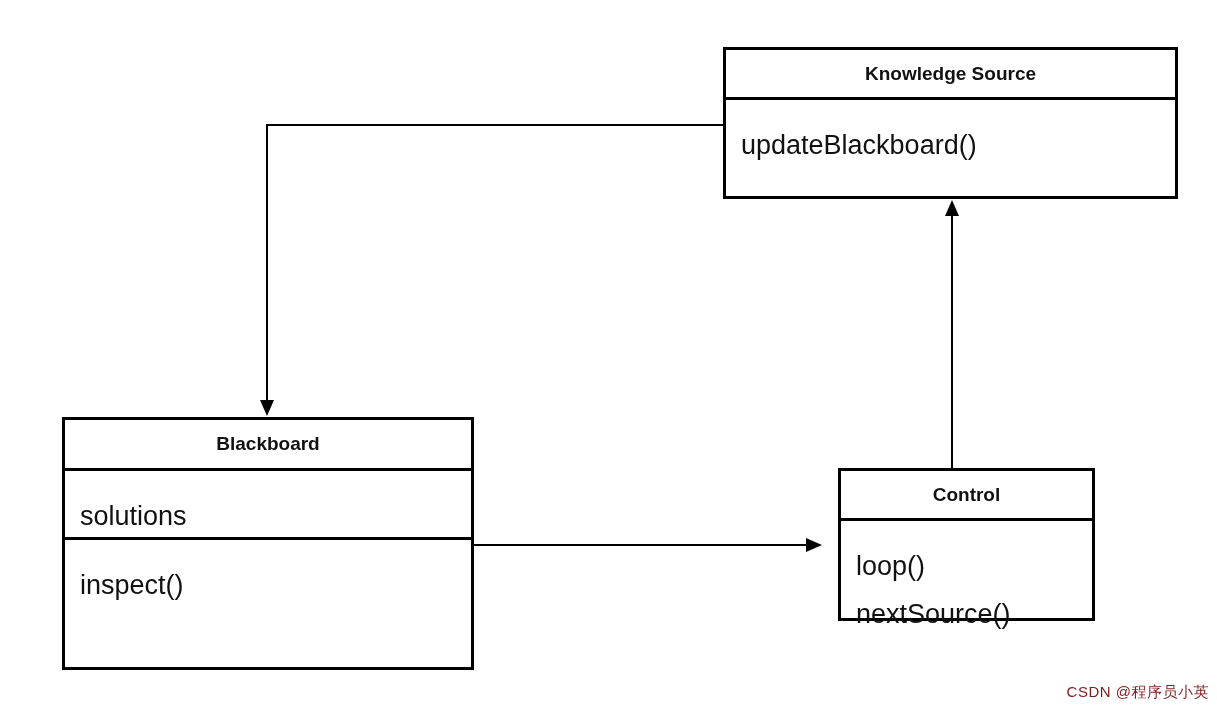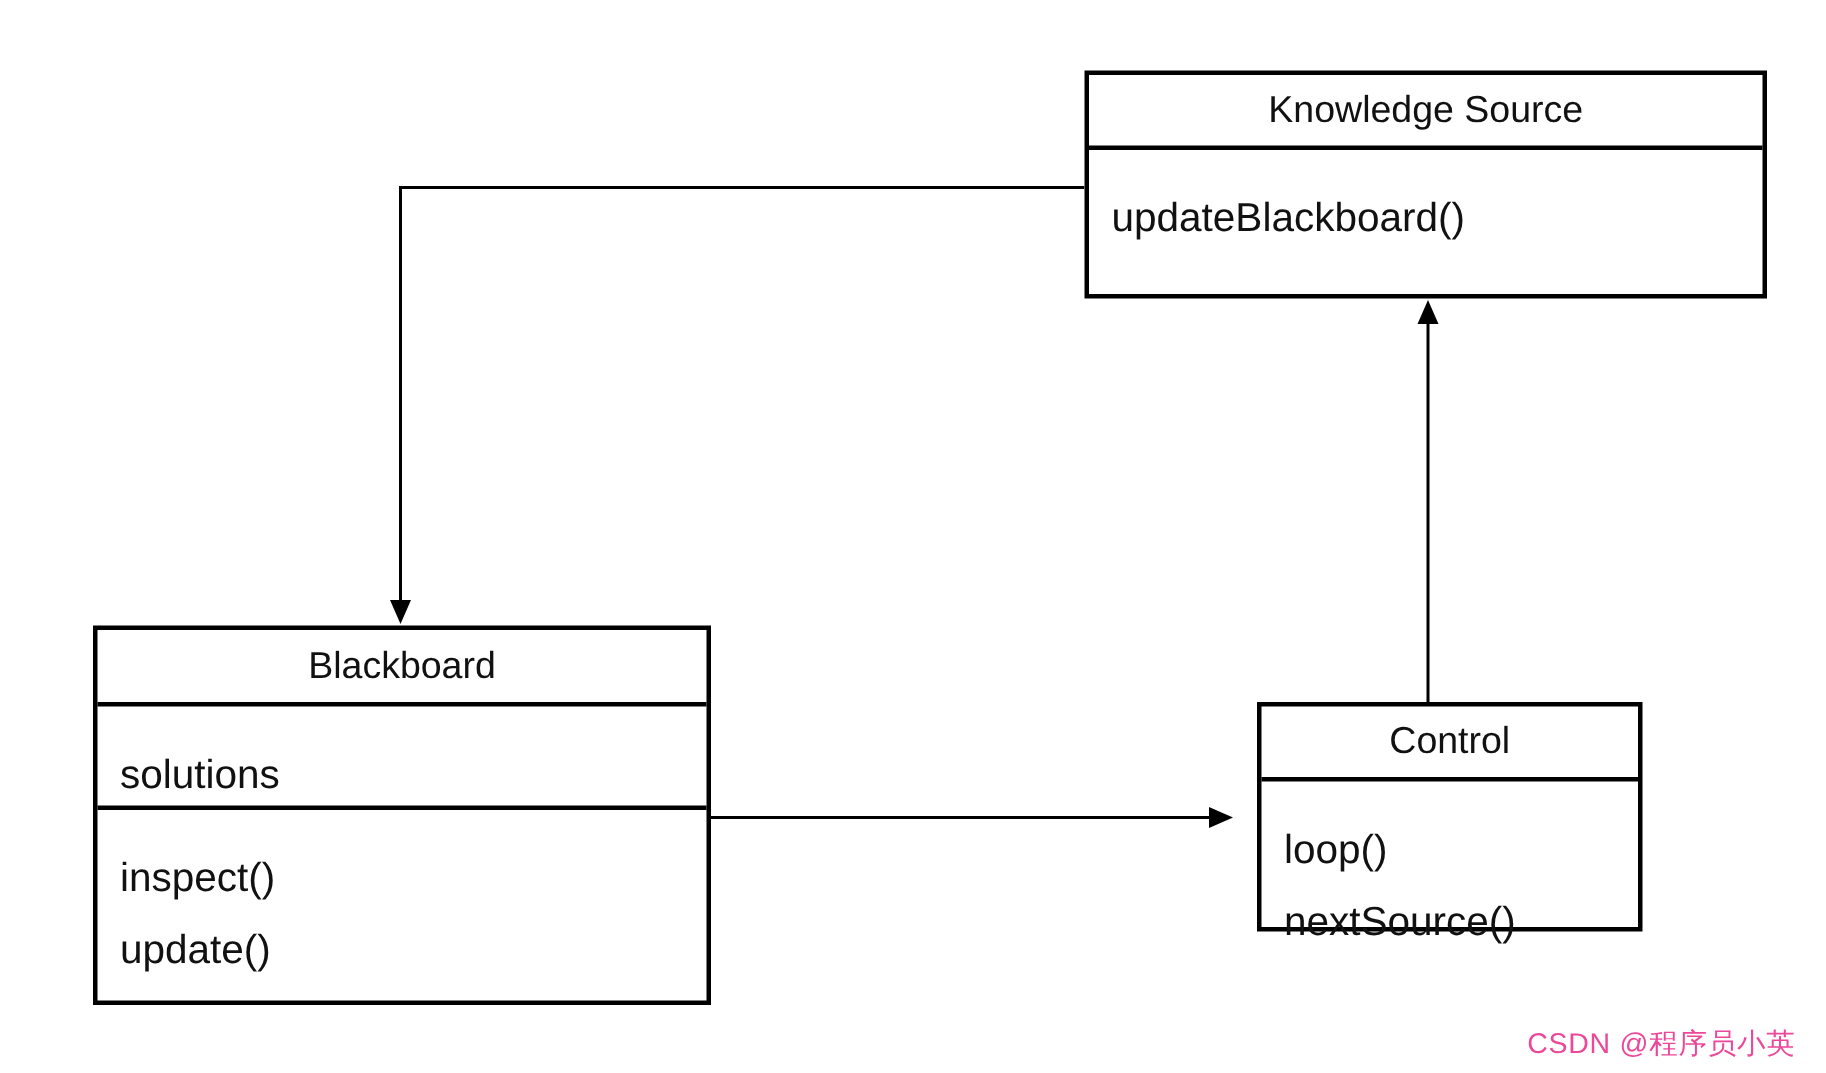--- a/index.html
+++ b/index.html
@@ -26,22 +26,22 @@
     position: absolute;
     background: #ffffff;
     border: 3px solid #000000;
     box-sizing: border-box;
     color: #111111;
   }
   .uml-title {
     display: flex;
     align-items: center;
     justify-content: center;
-    font-weight: normal;
-    font-size: 25px;
+    font-weight: bold;
+    font-size: 19px;
     border-bottom: 3px solid #000000;
     box-sizing: border-box;
   }
   .uml-compartment {
     box-sizing: border-box;
     padding: 21px 0 0 15px;
   }
   .uml-compartment.divided {
     border-bottom: 3px solid #000000;
   }
@@ -59,24 +59,24 @@
   .box-bb .uml-title { height: 51px; }
   .box-bb .comp-attrs  { height: 69px; }
   .box-bb .comp-meths  { height: 152px; }
   
   .box-ctl  { left: 838px; top: 468px; width: 257px; height: 153px; }
   .box-ctl .uml-title { height: 50px; }
   .box-ctl .uml-compartment { height: 97px; }
 
   .watermark {
     position: absolute;
-    right: 20px;
+    right: 8px;
     top: 683px;
-    font-size: 19px;
-    color: #ec4899;
+    font-size: 15px;
+    color: #7f1d1d;
     letter-spacing: 0.5px;
   }
 </style>
 </head>
 <body>
 
 <div class="canvas">
 
   <svg class="connectors" viewBox="0 0 1217 715" xmlns="http://www.w3.org/2000/svg">
 
@@ -103,21 +103,20 @@
     </div>
   </div>
 
   <div class="uml-class box-bb">
     <div class="uml-title">Blackboard</div>
     <div class="uml-compartment divided comp-attrs">
       <div class="uml-member">solutions</div>
     </div>
     <div class="uml-compartment comp-meths">
       <div class="uml-member">inspect()</div>
-      <div class="uml-member">update()</div>
     </div>
   </div>
 
   <div class="uml-class box-ctl">
     <div class="uml-title">Control</div>
     <div class="uml-compartment">
       <div class="uml-member">loop()</div>
       <div class="uml-member">nextSource()</div>
     </div>
   </div>

